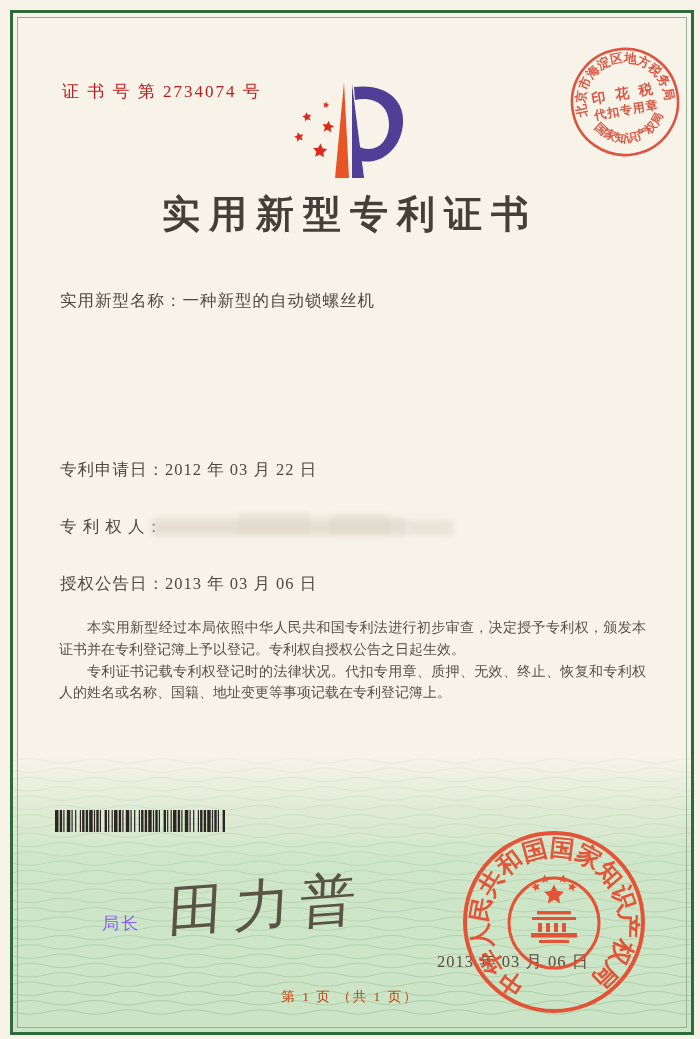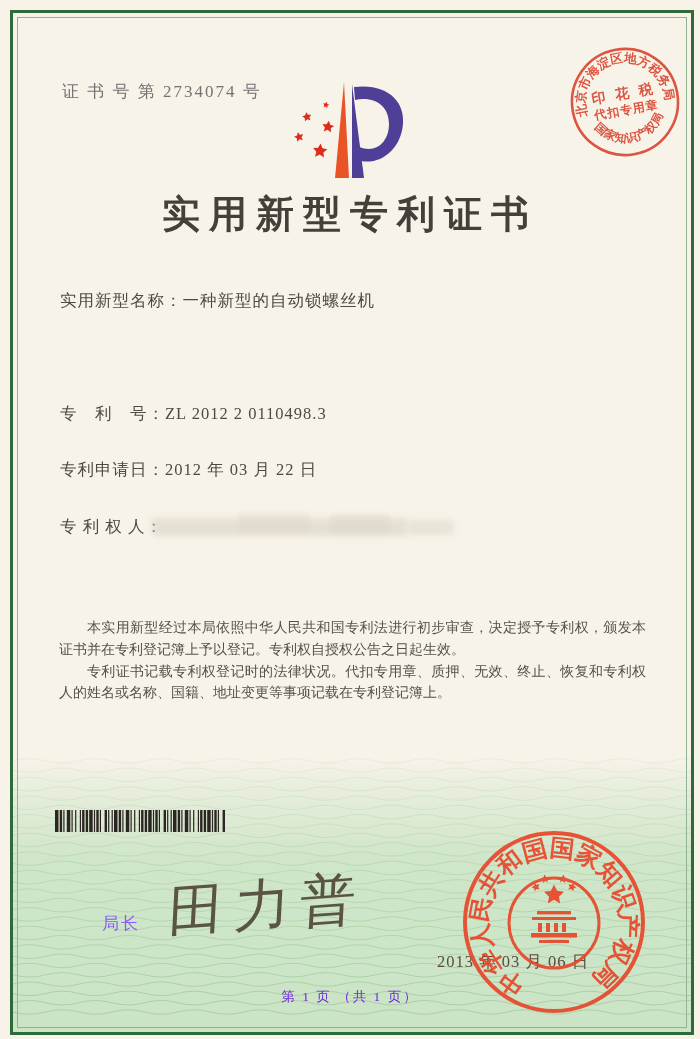--- a/index.html
+++ b/index.html
@@ -11,21 +11,21 @@
   .page{position:absolute;inset:0;background:#f8f3e9;}
   
   .frame-outer{position:absolute;inset:10px 6px 4px 10px;border:3px solid #2f6b3a;pointer-events:none;z-index:40;}
   .frame-inner{position:absolute;inset:17px 13px 11px 17px;border:1px solid #93b193;pointer-events:none;z-index:40;}
   
   .green-zone{position:absolute;left:13px;right:9px;bottom:7px;top:755px;
     background:linear-gradient(180deg,rgba(207,230,201,0) 0%,rgba(207,230,201,.55) 18%,#cfe6c9 38%,#cbe4c6 100%);
     z-index:1;}
   .green-zone svg{position:absolute;inset:0;width:100%;height:100%;}
   .content{position:absolute;inset:0;z-index:10;}
-  .cert-no{position:absolute;left:62px;top:80px;font-size:17px;letter-spacing:2px;color:#737373;}
+  .cert-no{position:absolute;left:62px;top:80px;font-size:17px;letter-spacing:2px;color:#b91c1c;}
   .logo{position:absolute;left:281px;top:77px;}
   .title{position:absolute;left:0;top:189px;width:700px;text-align:center;
     font-size:38px;font-weight:bold;letter-spacing:9px;color:#443f38;}
   .field{position:absolute;left:60px;font-size:16.5px;color:#4e4942;letter-spacing:1px;white-space:nowrap;}
   .f0{top:290px;}.f1{top:347px;}.f2{top:403px;}.f3{top:459px;}.f4{top:516px;}.f5{top:573px;}
   .redact{position:absolute;background:#d9d3c6;filter:blur(3px);border-radius:2px;z-index:11;}
   .r1{left:152px;top:518px;width:255px;height:18px;opacity:.6;}
   .r2{left:238px;top:512px;width:72px;height:22px;background:#efe9dd;filter:blur(2px);opacity:.9;}
   .r3{left:330px;top:514px;width:60px;height:20px;background:#ece6da;filter:blur(2px);opacity:.85;}
   .r4{left:408px;top:520px;width:46px;height:15px;opacity:.5;}
@@ -34,21 +34,21 @@
   .paras p{margin:0;text-indent:2em;}
   .barcode{position:absolute;left:55px;top:810px;z-index:12;}
   .director{position:absolute;left:102px;top:912px;font-size:17px;letter-spacing:2px;color:#8b5cf6;z-index:12;}
   .signature{position:absolute;left:168px;top:868px;font-size:56px;color:#4b4134;z-index:12;
     transform:rotate(-4deg) skewX(-7deg);letter-spacing:10px;opacity:.88;
     font-family:"Liberation Serif","DejaVu Serif",serif;}
   .issue-date{position:absolute;left:437px;top:951px;font-size:16.5px;letter-spacing:1px;color:#5d4c3e;z-index:11;}
   .office-seal{position:absolute;left:459px;top:827px;z-index:13;opacity:.92;}
   .tax-stamp{position:absolute;left:569px;top:46px;z-index:13;opacity:.88;transform:rotate(-10deg);}
   .footer{position:absolute;left:0;top:988px;width:700px;text-align:center;font-size:13.5px;
-    letter-spacing:2px;color:#6d28d9;z-index:12;}
+    letter-spacing:2px;color:#c2410c;z-index:12;}
 </style>
 </head>
 <body>
 
 <div class="page">
 
   <div class="green-zone">
     <svg id="waves" viewBox="0 0 700 280" preserveAspectRatio="none">
         <path d="M0 6 q17 -4.5 34 0 q17 4.5 34 0 q17 -4.5 34 0 q17 4.5 34 0 q17 -4.5 34 0 q17 4.5 34 0 q17 -4.5 34 0 q17 4.5 34 0 q17 -4.5 34 0 q17 4.5 34 0 q17 -4.5 34 0 q17 4.5 34 0 q17 -4.5 34 0 q17 4.5 34 0 q17 -4.5 34 0 q17 4.5 34 0 q17 -4.5 34 0 q17 4.5 34 0 q17 -4.5 34 0 q17 4.5 34 0 q17 -4.5 34 0" fill="none" stroke="rgba(122,176,118,0.100)" stroke-width="1"></path>
         <path d="M0 15.4 q17 4.5 34 0 q17 -4.5 34 0 q17 4.5 34 0 q17 -4.5 34 0 q17 4.5 34 0 q17 -4.5 34 0 q17 4.5 34 0 q17 -4.5 34 0 q17 4.5 34 0 q17 -4.5 34 0 q17 4.5 34 0 q17 -4.5 34 0 q17 4.5 34 0 q17 -4.5 34 0 q17 4.5 34 0 q17 -4.5 34 0 q17 4.5 34 0 q17 -4.5 34 0 q17 4.5 34 0 q17 -4.5 34 0 q17 4.5 34 0" fill="none" stroke="rgba(122,176,118,0.112)" stroke-width="1"></path>
@@ -100,23 +100,23 @@
         <use href="#st" transform="translate(39,74) scale(0.75) rotate(5)"></use>
       </g>
       <polygon points="63,5 54,101 68,101" fill="#e85426"></polygon>
       <polygon points="71,7 71,101 83,101" fill="#4f3f96"></polygon>
       <path d="M73,10 C106,6 124,24 122,47 C120,72 100,88 80,84 L78,70 C96,77 108,64 108,47 C108,29 94,19 74,23 Z" fill="#4f3f96"></path>
     </svg>
 
     <div class="title">实用新型专利证书</div>
 
     <div class="field f0"><span>实用新型名称：</span><span>一种新型的自动锁螺丝机</span></div>
-    <div class="field f2"><span>专　利　号：</span><span>ZL 2012 2 0110498.3</span></div>
     <div class="field f3"><span>专利申请日：</span><span>2012 年 03 月 22 日</span></div>
     <div class="field f4"><span>专 利 权 人：</span><span></span></div>
+    <div class="field f5"><span>授权公告日：</span><span>2013 年 03 月 06 日</span></div>
 
     <div class="redact r2"></div>
     <div class="redact r3"></div>
     <div class="redact r1"></div>
     <div class="redact r4"></div>
 
     <div class="paras">
       <p>本实用新型经过本局依照中华人民共和国专利法进行初步审查，决定授予专利权，颁发本证书并在专利登记簿上予以登记。专利权自授权公告之日起生效。</p>
       <p>专利证书记载专利权登记时的法律状况。代扣专用章、质押、无效、终止、恢复和专利权人的姓名或名称、国籍、地址变更等事项记载在专利登记簿上。</p>
     </div>

